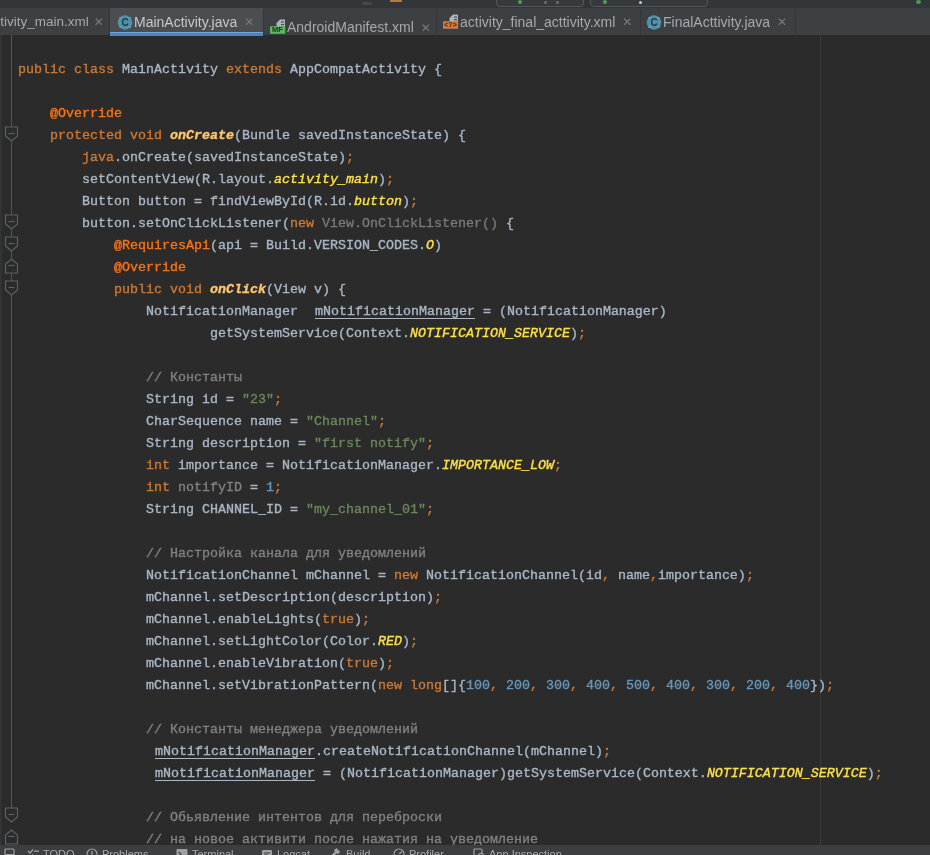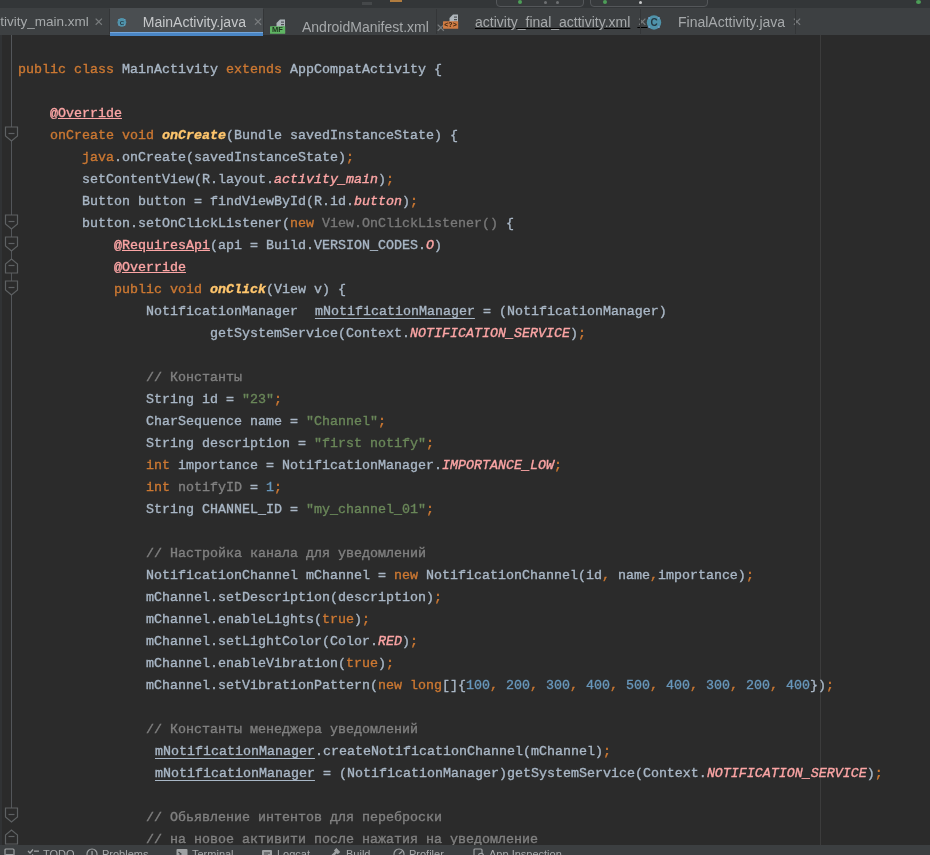--- a/index.html
+++ b/index.html
@@ -7,41 +7,41 @@
   body { position:relative; font-family:"Liberation Sans", sans-serif; }
 
   
   #topstrip { position:absolute; left:0; top:0; width:930px; height:8px; background:#333638; }
   .rbtn { position:absolute; top:-6px; height:13px; border:1px solid #54575a; border-radius:4px; background:#373a3c; }
   .dot { position:absolute; border-radius:50%; }
 
   
   #tabbar { position:absolute; left:0; top:8px; width:930px; height:27px; background:#3d4042; }
   .tab { position:absolute; top:0; height:27px; display:flex; align-items:center; }
-  .tab .lbl { font-size:14px; color:#a6a9ab; margin-left:16px; white-space:nowrap; }
+  .tab .lbl { font-size:14px; color:#a6a9ab; margin-left:1px; white-space:nowrap; }
   .tab.active .lbl { color:#c6c8ca; }
   .tab .x { font-size:12px; color:#797c7e; margin-left:7px; font-family:"Liberation Sans",sans-serif; }
   .sep { position:absolute; top:1px; width:1px; height:25px; background:#343638; }
   #underline { position:absolute; left:110px; top:32px; width:153px; height:4px; background:#4a86c5; border-top:1px solid #74a5d8; z-index:5; }
 
   
   #editor { position:absolute; left:0; top:35px; width:930px; height:840px; background:#2b2b2b; overflow:hidden; }
   #stripe { position:absolute; left:0; top:0; width:2px; height:810px; background:#313335; }
   #margin { position:absolute; left:820px; top:0; width:1px; height:810px; background:#3c3c3c; }
   #foldline { position:absolute; left:11px; top:0; width:1px; height:774px; background:#53565a; }
   #code { position:absolute; left:18px; top:23.5px; font-family:"Liberation Mono", monospace;
           font-size:13.34px; line-height:22px; color:#a9b7c6; white-space:pre;
           -webkit-text-stroke:0.35px; }
   .k { color:#cc7832; }
   .m { color:#ffc66d; font-weight:bold;font-style:italic; }
-  .a { color:#fca5a5;text-decoration:underline; }
+  .a { color:#f97316; }
   .s { color:#6a8759; }
   .n { color:#6897bb; }
   .c { color:#808080; }
-  .f { color:#fca5a5; font-style:italic;margin-top:8px; }
+  .f { color:#fde047; font-style:italic;margin-top:8px; }
   .g { color:#787878; }
   .u { text-decoration:underline; text-underline-offset:3px;margin-left:9px; }
 
   
   #statusbar { position:absolute; left:0; top:845px; width:930px; height:20px; background:#3c3f41;
                display:flex; align-items:center; font-size:11px; color:#a8aaac; }
   #statusbar .it { display:flex; align-items:center; position:absolute; top:3px; }
   #statusbar .ic { margin-right:4px; width:12px; height:12px; display:inline-block; }
 </style>
 </head>
@@ -87,21 +87,21 @@
       <rect x="3.5" y="13" width="13" height="2" fill="#4d5154"></rect>
       <rect x="2.5" y="13.2" width="14" height="1.6" fill="#3d4042"></rect>
       <rect x="2" y="12.8" width="1.4" height="2" fill="#3d4042"></rect>
       <rect x="1" y="8.2" width="15.2" height="7.6" rx="0.5" fill="#5fb563"></rect>
       <text x="8.5" y="14.3" font-size="7.5" font-weight="bold" font-family="Liberation Sans" fill="#20351f" text-anchor="middle">MF</text>
     </svg>
     <span class="lbl">AndroidManifest.xml</span>
       <span class="x">✕</span>
   </div>
   <div class="sep" style="left:436px;"></div>
-  <div class="tab" style="left:437px;text-decoration:underline;">
+  <div class="tab" style="left:437px;">
     <svg class="icn" style="margin-left:5px;" width="17" height="17" viewBox="0 0 17 17">
       <path d="M7.5 5 L11 1.5 L16 1.5 L16 14 L7.5 14 Z" fill="#aeb5ba"></path>
       <rect x="12" y="3.5" width="3" height="1.2" fill="#4b4f52"></rect>
       <rect x="12" y="6" width="3" height="1.2" fill="#4b4f52"></rect>
       <rect x="12" y="8.5" width="3" height="1.2" fill="#4b4f52"></rect>
       <rect x="1" y="8.2" width="15.2" height="7.6" rx="0.5" fill="#ce7b43"></rect>
       <text x="8.5" y="14.2" font-size="7" font-weight="bold" font-family="Liberation Sans" fill="#3a2410" text-anchor="middle">&lt;?&gt;</text>
     </svg>
     <span class="lbl">activity_final_acttivity.xml</span>
       <span class="x">✕</span>
@@ -153,21 +153,21 @@
         <line x1="8.5" x2="14.5" y1="779.5" y2="779.5" stroke="#5e6163" stroke-width="1.2"></line>
       </g>
       <g>
         <path d="M5.5,809 h12 v-9 l-6,-5 l-6,5 z" fill="#2b2b2b" stroke="#5e6163" stroke-width="1.2"></path>
         <line x1="8.5" x2="14.5" y1="801.5" y2="801.5" stroke="#5e6163" stroke-width="1.2"></line>
       </g>
     </svg>
   <div id="code"><span class="k">public class</span> MainActivity <span class="k">extends</span> AppCompatActivity {
 
     <span class="a">@Override</span>
-    <span class="k">onCreate void</span> <span class="m">onCreate</span>(Bundle savedInstanceState) {
+    <span class="k">protected void</span> <span class="m">onCreate</span>(Bundle savedInstanceState) {
         <span class="k">java</span>.onCreate(savedInstanceState)<span class="k">;</span>
         setContentView(R.layout.<span class="f">activity_main</span>)<span class="k">;</span>
         Button button = findViewById(R.id.<span class="f">button</span>)<span class="k">;</span>
         button.setOnClickListener(<span class="k">new</span> <span class="g">View.OnClickListener()</span> {
             <span class="a">@RequiresApi</span>(api = Build.VERSION_CODES.<span class="f">O</span>)
             <span class="a">@Override</span>
             <span class="k">public void</span> <span class="m">onClick</span>(View v) {
                 NotificationManager <span class="u">mNotificationManager</span> = (NotificationManager)
                         getSystemService(Context.<span class="f">NOTIFICATION_SERVICE</span>)<span class="k">;</span>
 

